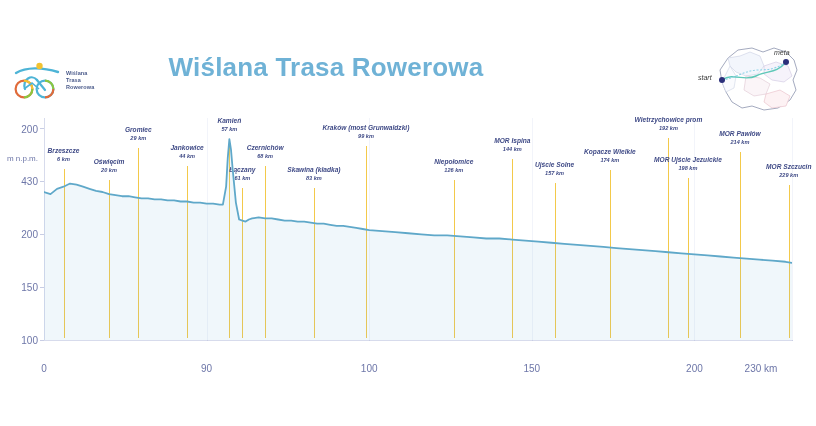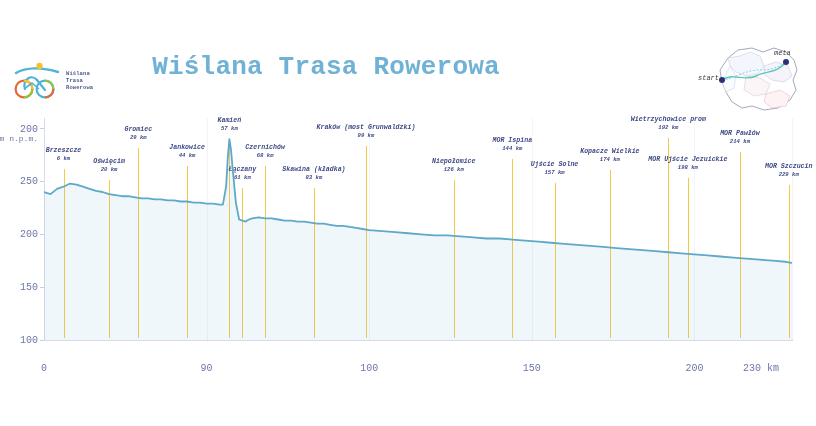--- a/index.html
+++ b/index.html
@@ -3,21 +3,21 @@
 <meta charset="utf-8">
 <style>
   html,body{margin:0;padding:0;}
   body{
     width:816px;height:426px;
     background:#ffffff;
     font-family:"Liberation Sans", sans-serif;
     overflow:hidden;
     position:relative;
   }
-  #root{position:relative;width:652px;height:426px;font-family:Liberation Mono, monospace;}
+  #root{position:relative;width:652px;height:426px;}
 
   
   .logo-wrap{position:absolute;left:12px;top:57px;width:110px;height:46px;display:flex;align-items:center;}
   .logo-mark{position:relative;width:52px;height:42px;flex:0 0 auto;}
   .logo-text{font-size:5.5px;line-height:7px;color:#4a5a8a;margin-left:2px;font-weight:700;letter-spacing:.1px;}
   .logo-text div{white-space:nowrap;}
 
   
   .title{
     position:absolute;left:0;right:0;top:52px;text-align:center;
@@ -103,30 +103,30 @@
       <path d="M22 44 C36 42, 46 34, 58 34 C70 34, 78 32, 86 26" stroke="#8fd4e8" stroke-width="1.1" fill="none" stroke-dasharray="2 1.6"></path>
       <circle cx="22" cy="44" r="3" fill="#2b2f7a"></circle>
       <circle cx="86" cy="26" r="3" fill="#2b2f7a"></circle>
     </svg>
     <span class="mm-label mm-start">start</span>
     <span class="mm-label mm-meta">meta</span>
   </div>
 
   <div class="chart">
     <div class="plot" id="plot">
-      <div class="yunit" id="yunit" style="top: 24px;">m n.p.m.</div>
+      <div class="yunit" id="yunit" style="top: 44px;">m n.p.m.</div>
     <div class="axis-x" style="top: 230px;"></div>
         <div class="axis-y" style="left: 0px; top: 8px; height: 222px;"></div>
         <div class="ylab" style="top: 230px;">100</div>
         <div class="tickmark" style="left: -4px; top: 229.5px; width: 4px; height: 1px;"></div>
         <div class="ylab" style="top: 177.143px;">150</div>
         <div class="tickmark" style="left: -4px; top: 176.643px; width: 4px; height: 1px;"></div>
         <div class="ylab" style="top: 124.286px;">200</div>
         <div class="tickmark" style="left: -4px; top: 123.786px; width: 4px; height: 1px;"></div>
-        <div class="ylab" style="top: 71.4286px;">250</div>
+        <div class="ylab" style="top: 71.4286px;">430</div>
         <div class="tickmark" style="left: -4px; top: 70.9286px; width: 4px; height: 1px;"></div>
         <div class="ylab" style="top: 18.5714px;">200</div>
         <div class="tickmark" style="left: -4px; top: 18.0714px; width: 4px; height: 1px;"></div>
         <div class="xlab" style="left: 0px;">0</div>
         <div class="xlab" style="left: 162.609px;">90</div>
         <div class="tickmark" style="left: 162.609px; top: 226px;"></div>
         <div class="gridline" style="left: 162.609px; top: 8px; height: 222px; background: rgb(242, 244, 250);"></div>
         <div class="xlab" style="left: 325.217px;">100</div>
         <div class="tickmark" style="left: 325.217px; top: 226px;"></div>
         <div class="gridline" style="left: 325.217px; top: 8px; height: 222px; background: rgb(242, 244, 250);"></div>

